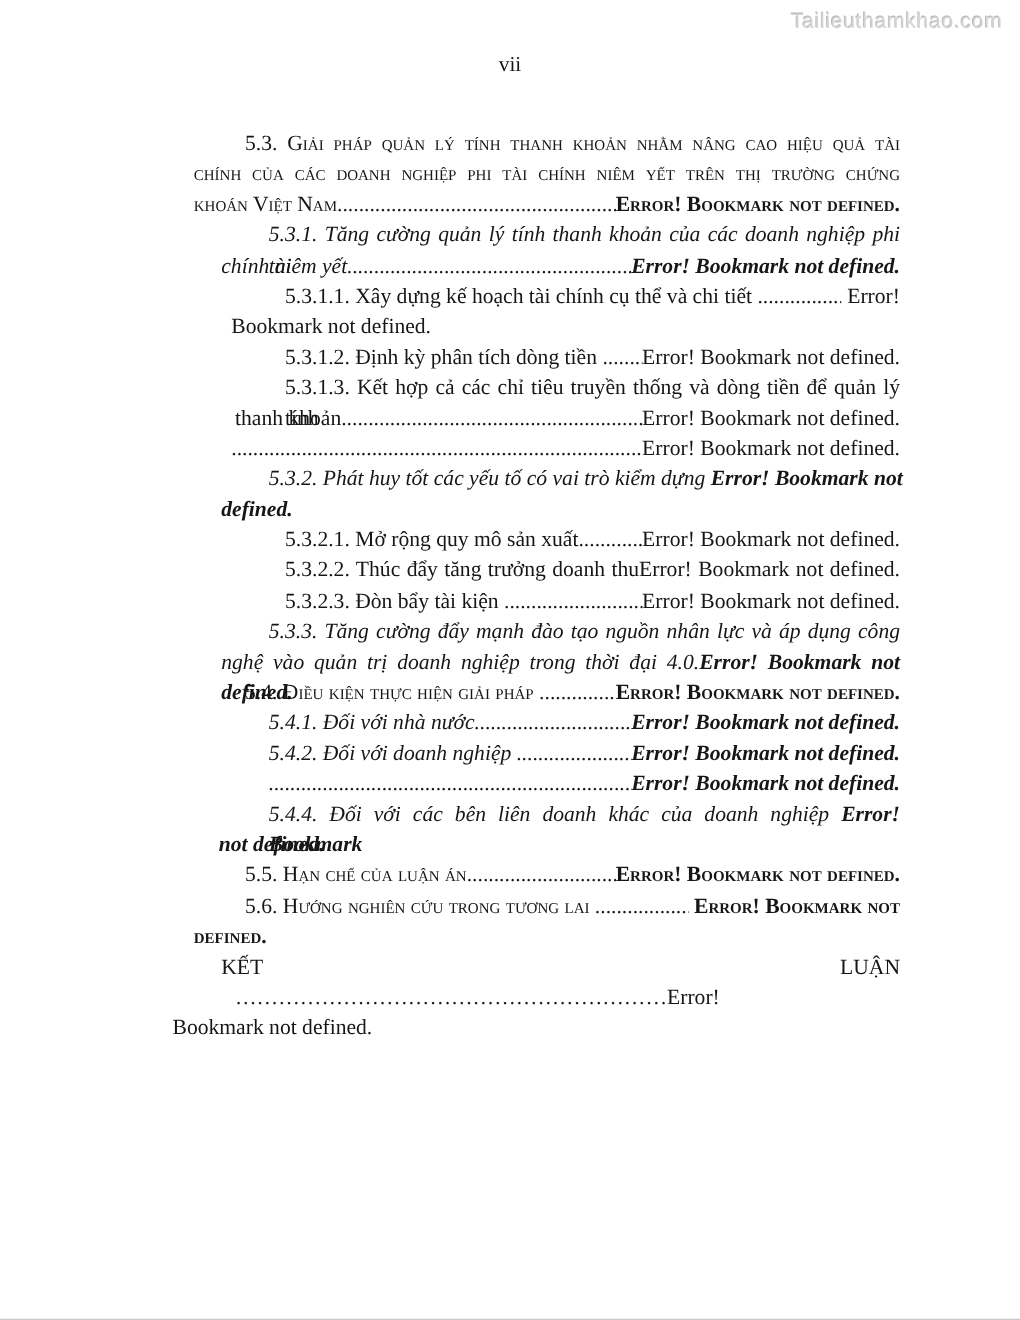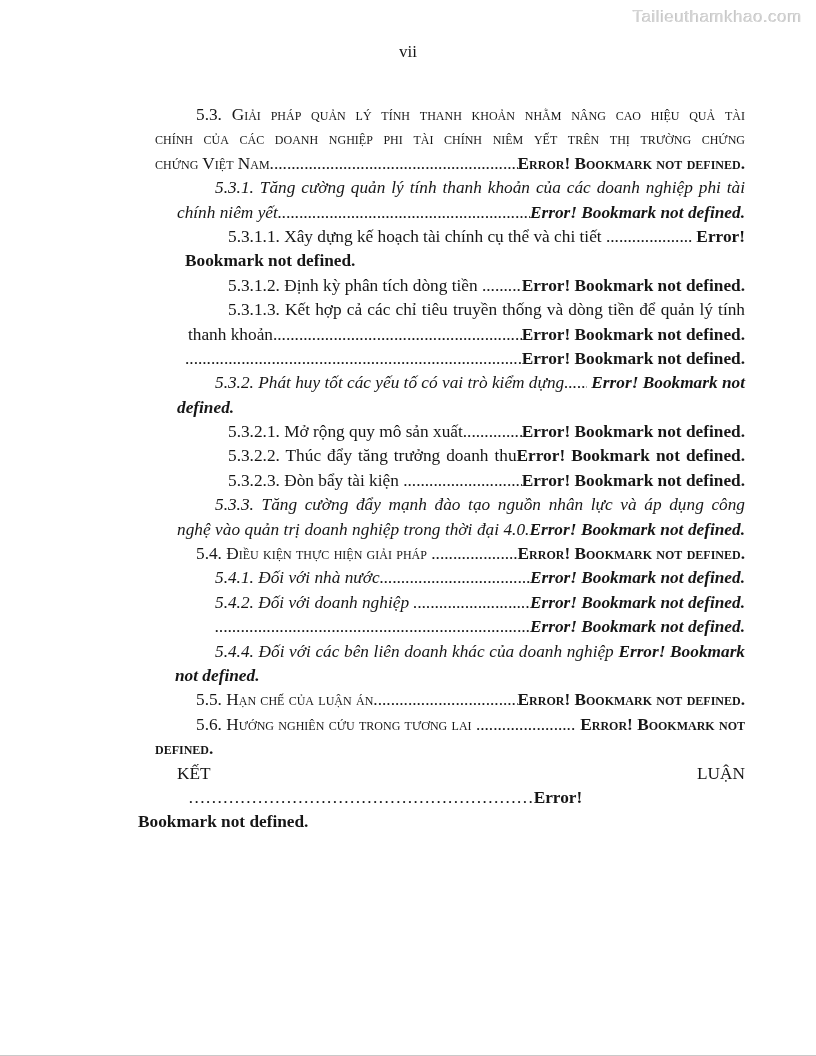--- a/index.html
+++ b/index.html
@@ -27,52 +27,52 @@
     position: absolute; top: 42px; left: 0; right: 0;
     text-align: center;
     font-size: 17px;
   }
   .toc {
     position: absolute; top: 103px; left: 0; right: 0;
     font-size: 17.3px;
   }
   .line {
     height: 24.4px; line-height: 24.4px;
-    padding-right: 71px;
+    padding-right: 96px;
     box-sizing: border-box;
     width: 816px;
   }
   .flexline { display: flex; align-items: baseline; }
   .flexline .seg { flex: 0 0 auto; white-space: pre; }
   .leader {
     flex: 1 1 0; min-width: 0;
     overflow: hidden; white-space: pre;
   }
   .justify {
     text-align: justify;
     text-align-last: justify;
   }
   .s-n  { }
-  .s-b  { font-weight: 700; }
+  .s-b  { font-weight: 400; }
   .s-i  { font-style: italic; }
   .s-ib { font-style: italic; font-weight: 700; }
   .s-sc  { font-variant: small-caps; }
   .s-scb { font-variant: small-caps; font-weight: 700; }
 </style>
 </head>
 <body>
 
 <div class="sheet">
   <div class="watermark">Tailieuthamkhao.com</div>
   <div class="pagenum">vii</div>
   <div class="toc">
       <div class="line justify" style="padding-left: 196px;"><span class="seg s-sc">5.3. Giải pháp quản lý tính thanh khoản nhằm nâng cao hiệu quả tài</span></div>
       <div class="line justify" style="padding-left: 155px;"><span class="seg s-sc">chính của các doanh nghiệp phi tài chính niêm yết trên thị trường chứng</span></div>
       <div class="line flexline" style="padding-left: 155px;">
-        <span class="seg s-sc">chứng Việt Nam</span>
+        <span class="seg s-sc">khoán Việt Nam</span>
         <span class="leader s-n">............................................................................................................................................................................................................................................................................................................</span>
         <span class="seg s-scb">Error! Bookmark not defined.</span>
       </div>
       <div class="line justify" style="padding-left: 215px;"><span class="seg s-i">5.3.1. Tăng cường quản lý tính thanh khoản của các doanh nghiệp phi tài</span></div>
       <div class="line flexline" style="padding-left: 177px;">
         <span class="seg s-i">chính niêm yết</span>
         <span class="leader s-i">............................................................................................................................................................................................................................................................................................................</span>
         <span class="seg s-ib">Error! Bookmark not defined.</span>
       </div>
       <div class="line flexline" style="padding-left: 228px;">

